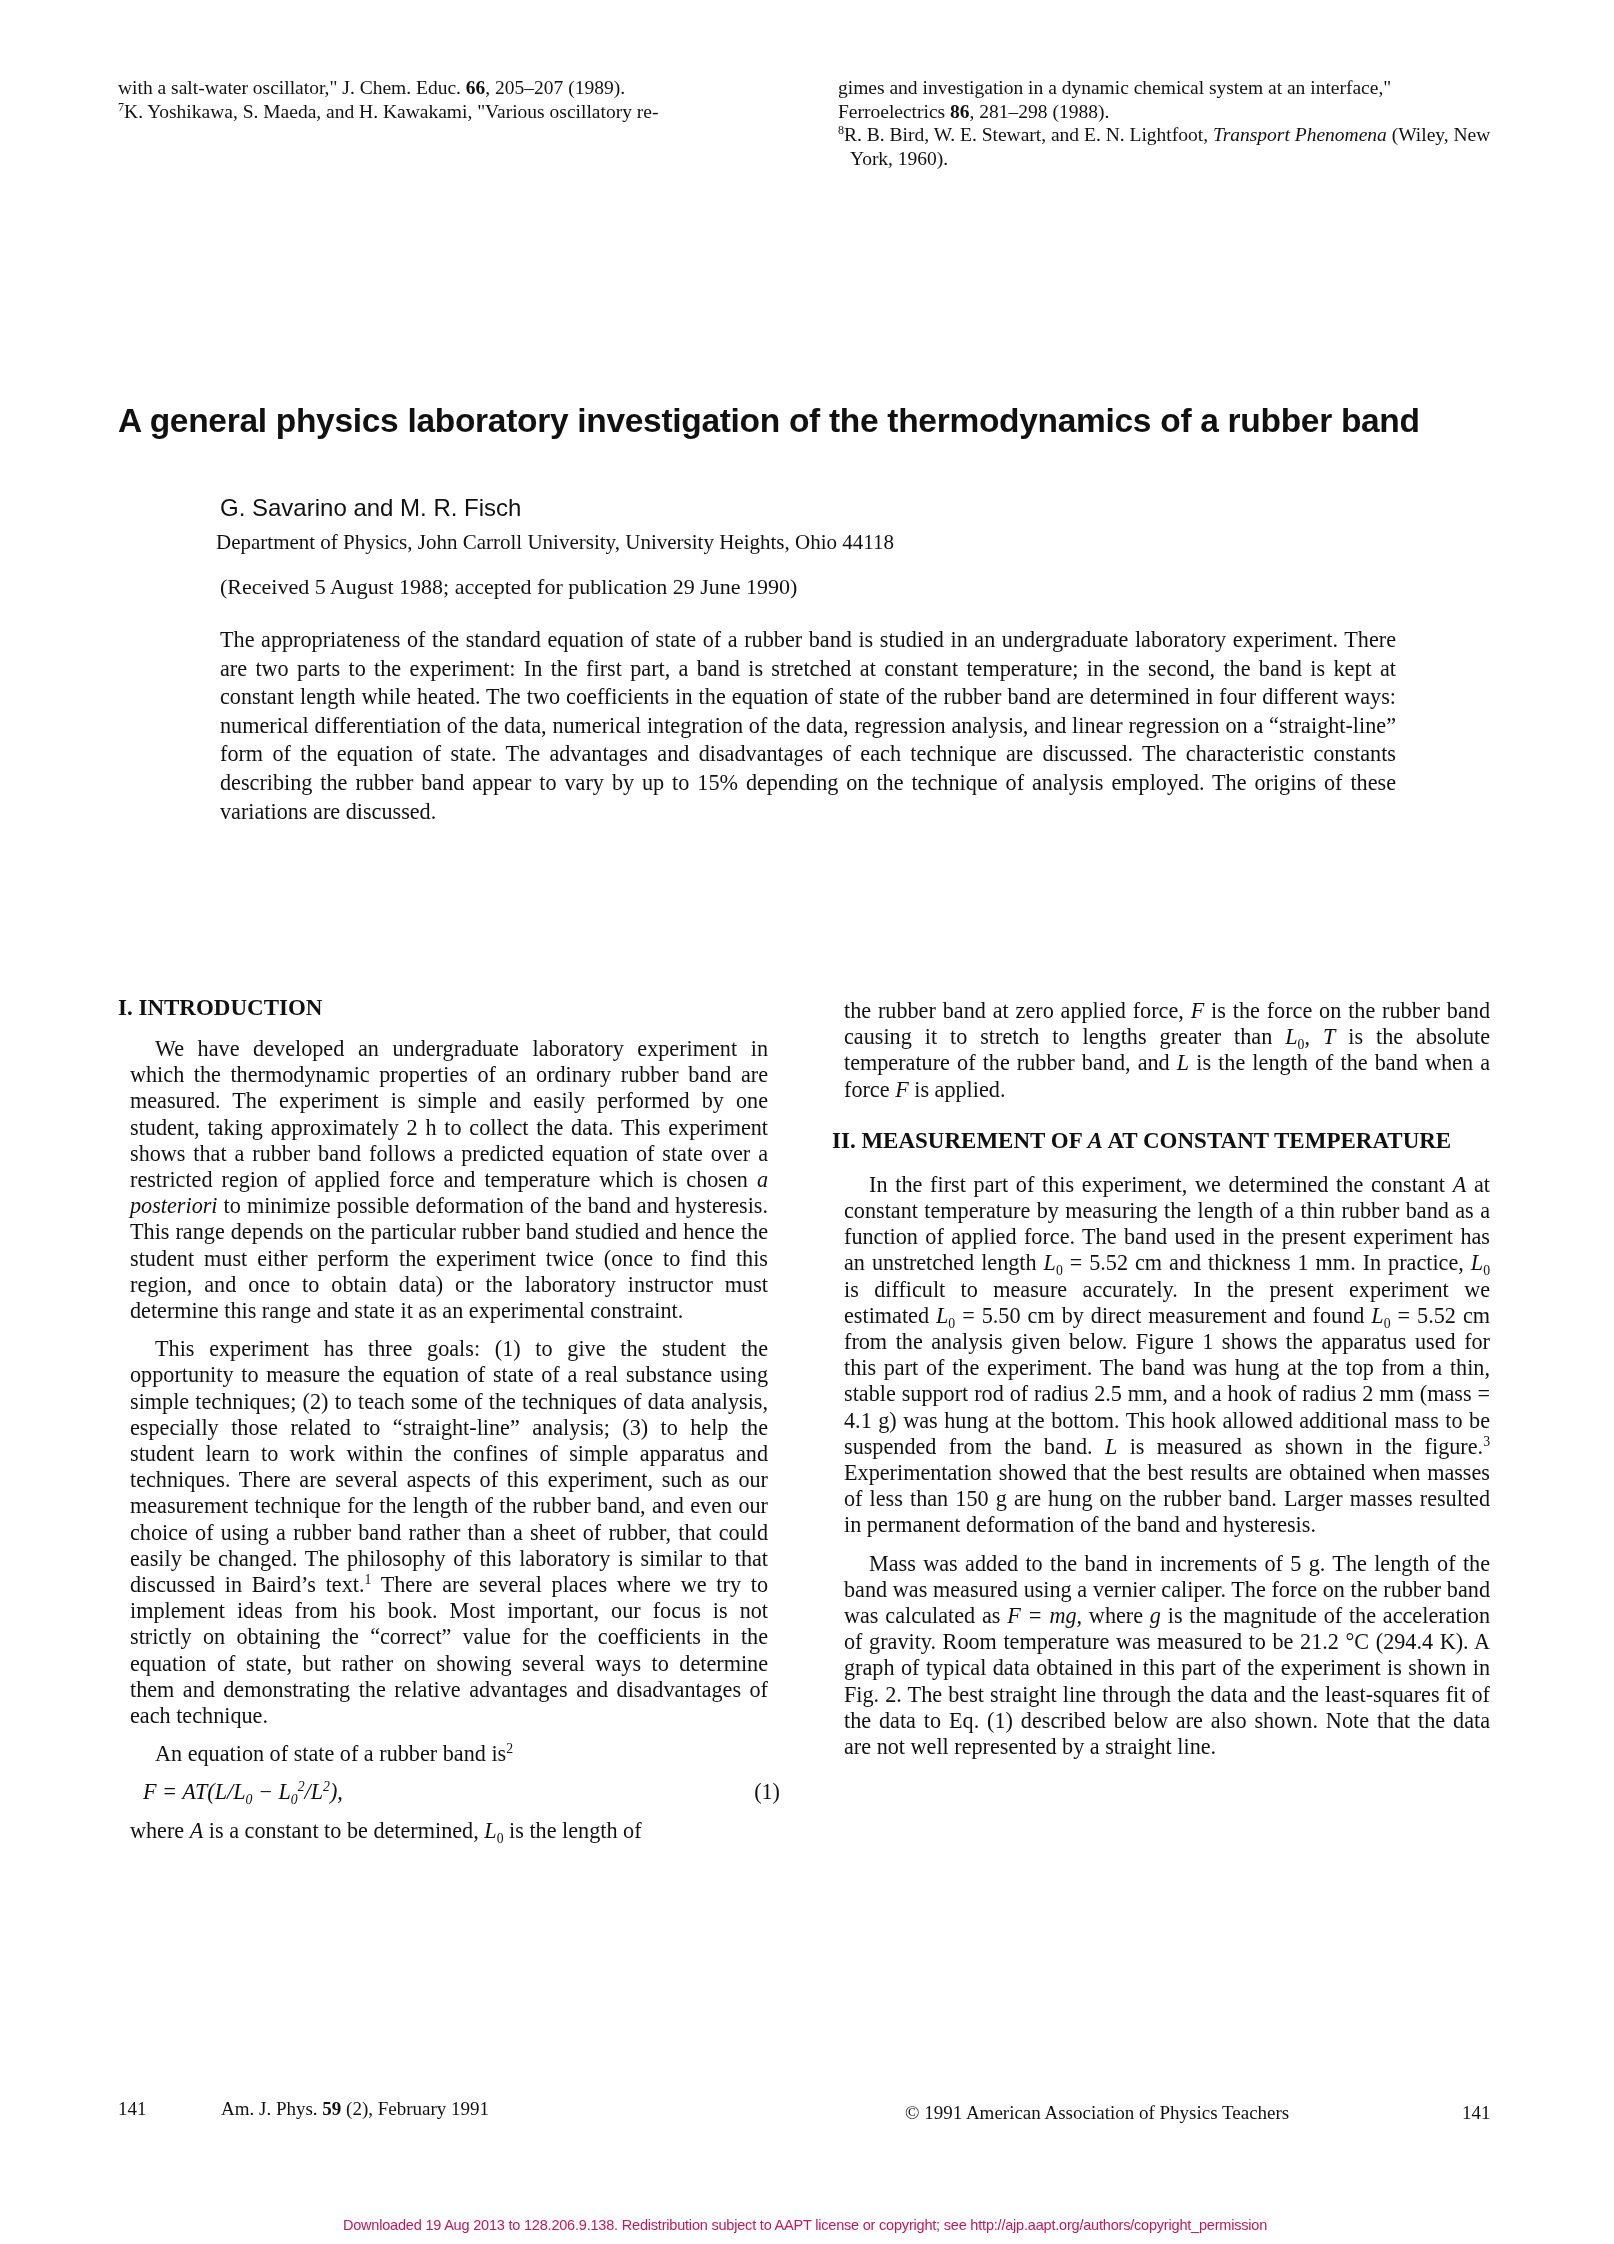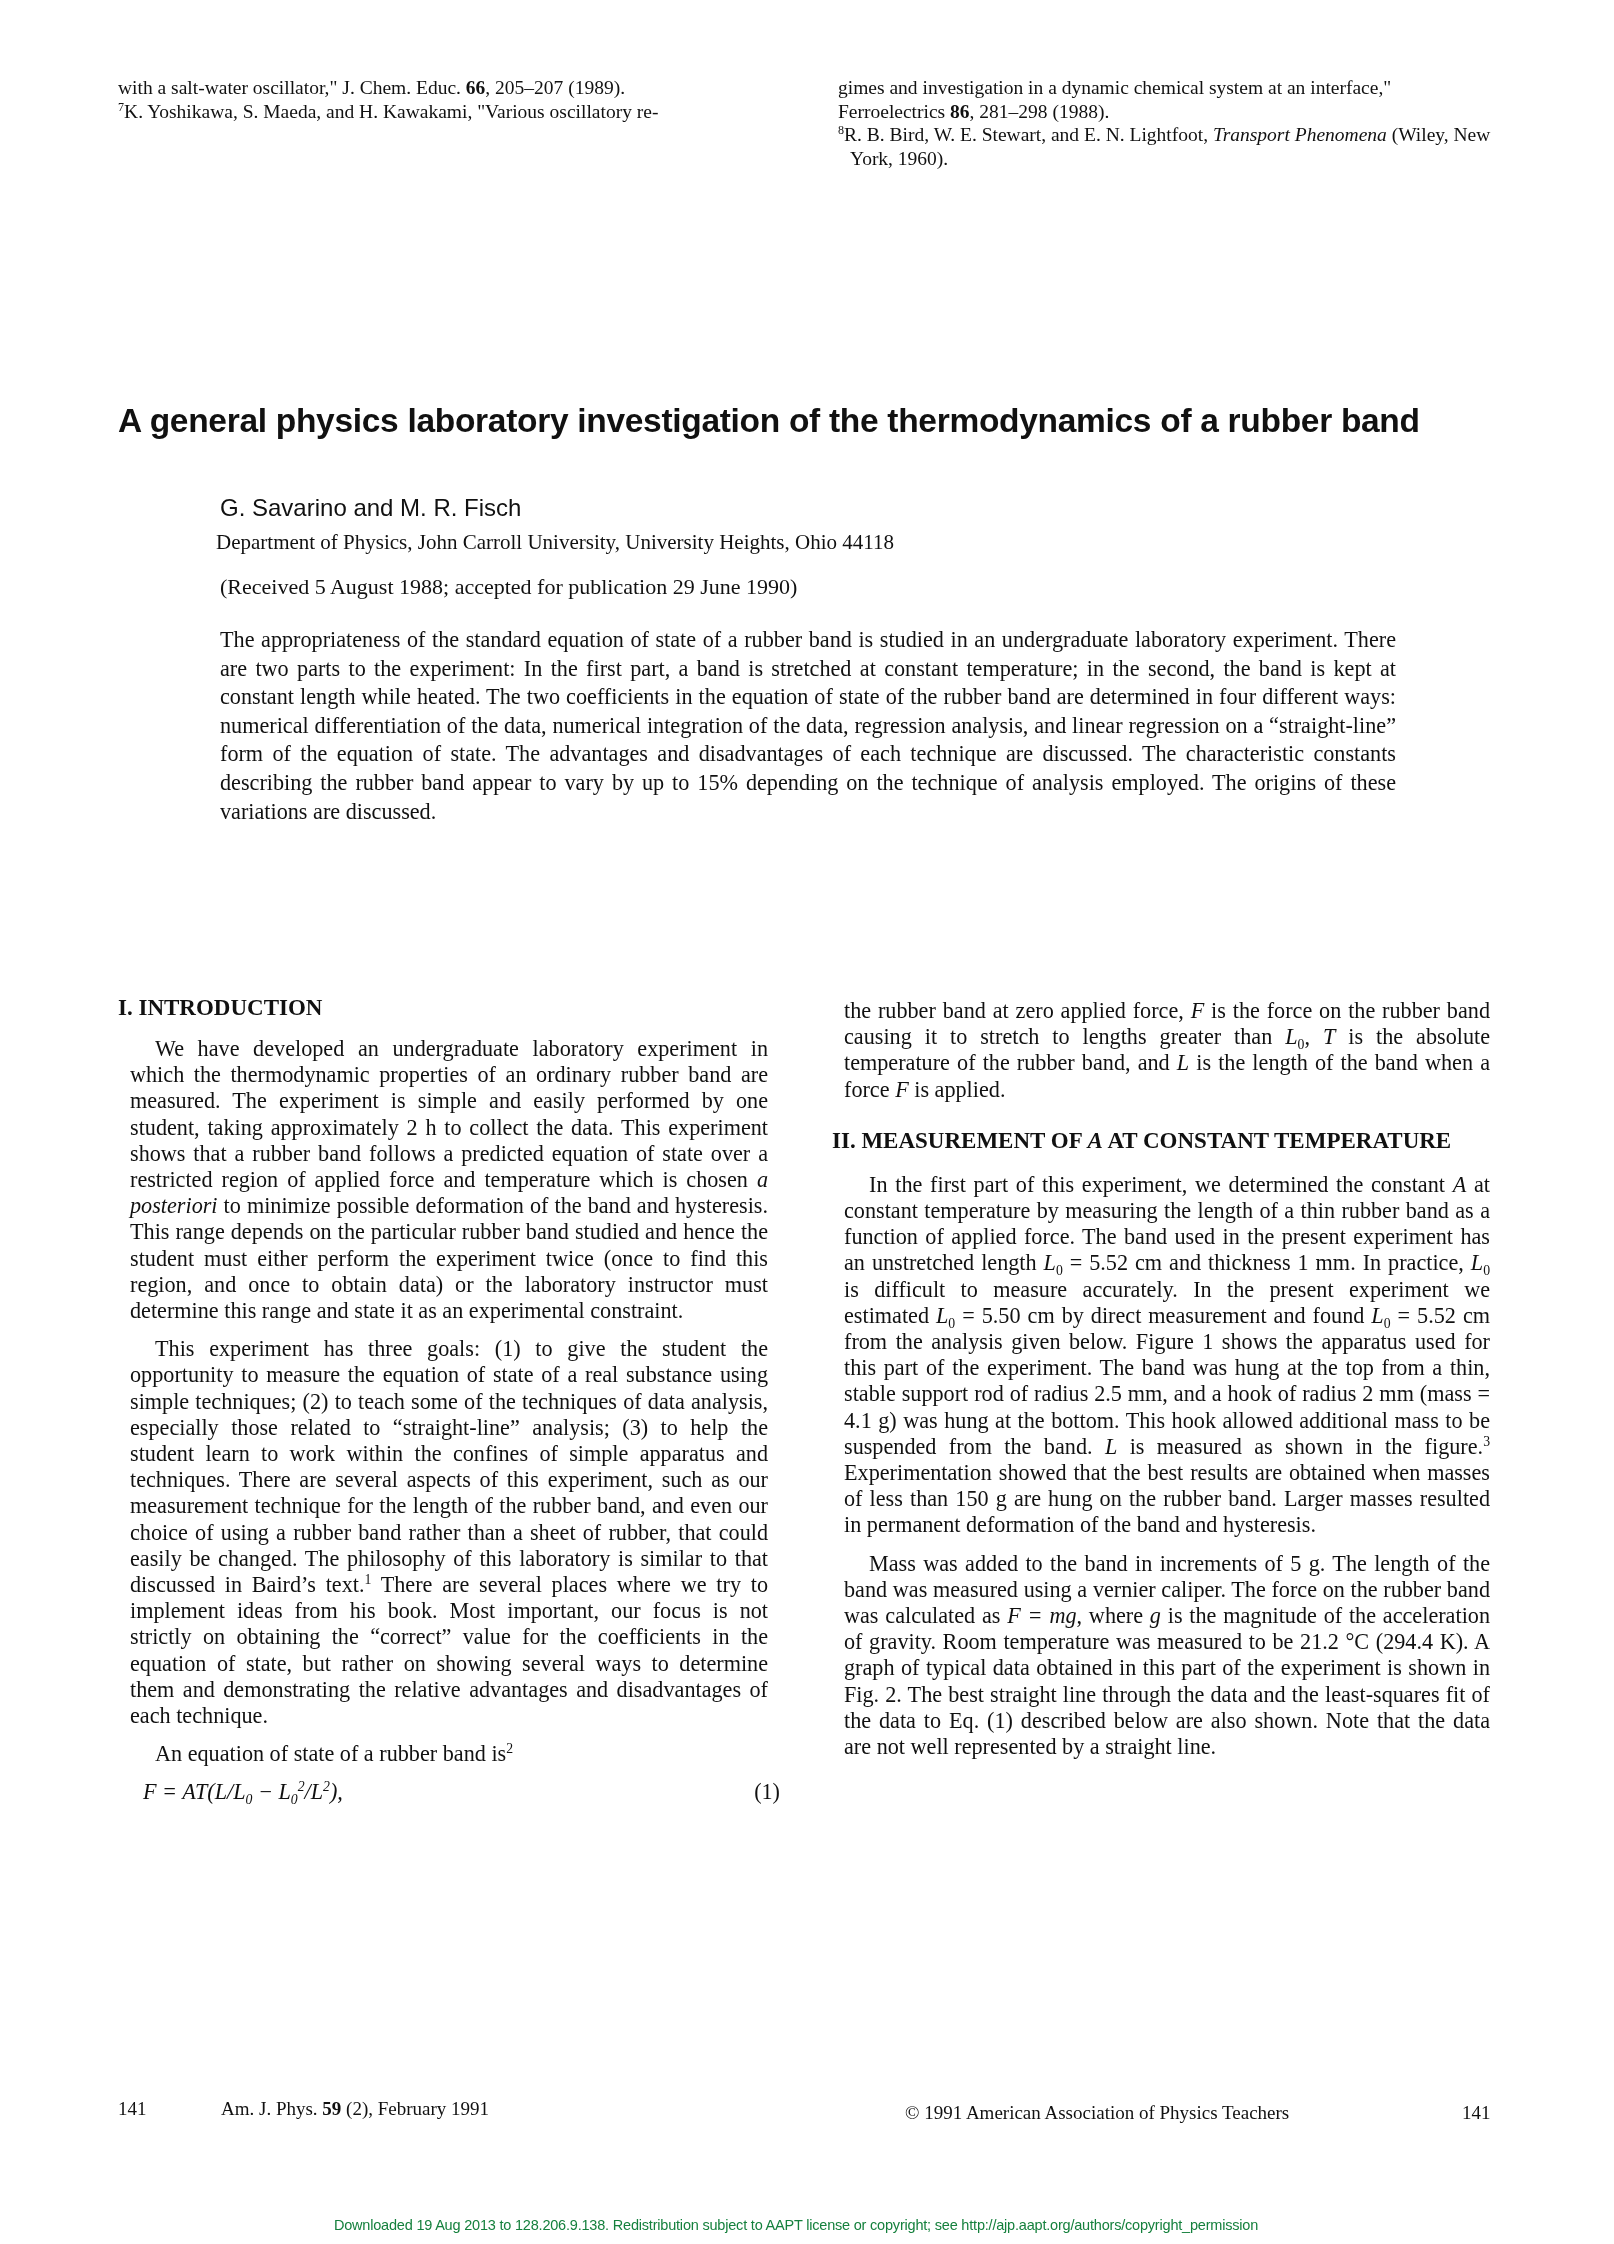--- a/index.html
+++ b/index.html
@@ -15,21 +15,21 @@
   .affil { left:216px; top:530px; font-size:21px; }
   .received { left:220px; top:574px; font-size:22px; }
   .abstract { left:220px; top:626px; width:1176px; font-size:22.2px; line-height:28.6px; text-align:justify; }
   .col { font-size:22.2px; line-height:26.2px; text-align:justify; }
   .col p { margin:12px; text-indent:25px; }
   .col p.noind { text-indent:0; }
   .sec { font-weight:bold; font-size:23px; line-height:28px; margin:0; text-indent:0 !important; }
   .eq { display:flex; justify-content:space-between; margin:10px 0 8px 0; font-style:italic; padding-left:25px; }
   .eq .num { font-style:normal; }
   .footer { font-size:19px; }
-  .dl { left:89px; top:2217px; width:1414px; text-align:center; color:#15803d;
+  .dl { left:98px; top:2217px; width:1414px; text-align:center; color:#be185d;
         font-family:"Liberation Sans","DejaVu Sans",sans-serif; font-size:14.5px; letter-spacing:-0.2px; }
   sup { font-size:62%; line-height:0; }
   sub { font-size:62%; line-height:0; }
   i { font-style:italic; }
   b { font-weight:bold; }
 </style>
 </head>
 <body>
 
 <div class="abs refs" style="left:118px; top:76px; width:670px;">
@@ -49,20 +49,21 @@
 
 <div class="abs col" style="left:118px; top:986px; width:662px;">
     <p class="sec" style="margin: 8px 0px 14px;"><span>I. INTRODUCTION</span></p>
     <p><span>We have developed an undergraduate laboratory experiment in which the thermodynamic properties of an ordinary rubber band are measured. The experiment is simple and easily performed by one student, taking approximately 2 h to collect the data. This experiment shows that a rubber band follows a predicted equation of state over a restricted region of applied force and temperature which is chosen </span><i>a posteriori</i><span> to minimize possible deformation of the band and hysteresis. This range depends on the particular rubber band studied and hence the student must either perform the experiment twice (once to find this region, and once to obtain data) or the laboratory instructor must determine this range and state it as an experimental constraint.</span></p>
     <p><span>This experiment has three goals: (1) to give the student the opportunity to measure the equation of state of a real substance using simple techniques; (2) to teach some of the techniques of data analysis, especially those related to “straight-line” analysis; (3) to help the student learn to work within the confines of simple apparatus and techniques. There are several aspects of this experiment, such as our measurement technique for the length of the rubber band, and even our choice of using a rubber band rather than a sheet of rubber, that could easily be changed. The philosophy of this laboratory is similar to that discussed in Baird’s text.</span><sup>1</sup><span> There are several places where we try to implement ideas from his book. Most important, our focus is not strictly on obtaining the “correct” value for the coefficients in the equation of state, but rather on showing several ways to determine them and demonstrating the relative advantages and disadvantages of each technique.</span></p>
     <p><span>An equation of state of a rubber band is</span><sup>2</sup></p>
     <div class="eq">
       <span><span>F = AT(L/L</span><sub>0</sub><span> − L</span><sub>0</sub><sup>2</sup><span>/L</span><sup>2</sup><span>),</span></span>
       <span class="num">(1)</span>
     </div>
+    <p class="noind"><span>where </span><i>A</i><span> is a constant to be determined, </span><i>L</i><sub>0</sub><span> is the length of</span></p>
   </div>
 <div class="abs col" style="left:832px; top:986px; width:670px;">
     <p class="noind"><span>the rubber band at zero applied force, </span><i>F</i><span> is the force on the rubber band causing it to stretch to lengths greater than </span><i>L</i><sub>0</sub><span>, </span><i>T</i><span> is the absolute temperature of the rubber band, and </span><i>L</i><span> is the length of the band when a force </span><i>F</i><span> is applied.</span></p>
     <p class="sec" style="margin: 24px 0px 17px;"><span>II. MEASUREMENT OF </span><i>A</i><span>  AT CONSTANT TEMPERATURE</span></p>
     <p><span>In the first part of this experiment, we determined the constant </span><i>A</i><span> at constant temperature by measuring the length of a thin rubber band as a function of applied force. The band used in the present experiment has an unstretched length </span><i>L</i><sub>0</sub><span> = 5.52 cm and thickness 1 mm. In practice, </span><i>L</i><sub>0</sub><span> is difficult to measure accurately. In the present experiment we estimated </span><i>L</i><sub>0</sub><span> = 5.50 cm by direct measurement and found </span><i>L</i><sub>0</sub><span> = 5.52 cm from the analysis given below. Figure 1 shows the apparatus used for this part of the experiment. The band was hung at the top from a thin, stable support rod of radius 2.5 mm, and a hook of radius 2 mm (mass = 4.1 g) was hung at the bottom. This hook allowed additional mass to be suspended from the band. </span><i>L</i><span> is measured as shown in the figure.</span><sup>3</sup><span> Experimentation showed that the best results are obtained when masses of less than 150 g are hung on the rubber band. Larger masses resulted in permanent deformation of the band and hysteresis.</span></p>
     <p><span>Mass was added to the band in increments of 5 g. The length of the band was measured using a vernier caliper. The force on the rubber band was calculated as </span><i>F = mg</i><span>, where </span><i>g</i><span> is the magnitude of the acceleration of gravity. Room temperature was measured to be 21.2 °C (294.4 K). A graph of typical data obtained in this part of the experiment is shown in Fig. 2. The best straight line through the data and the least-squares fit of the data to Eq. (1) described below are also shown. Note that the data are not well represented by a straight line.</span></p>
   </div>
 
 <div class="abs footer" style="left:118px; top:2098px;">141</div>
 <div class="abs footer" style="left:221px; top:2098px;"><span>Am. J. Phys. </span><b>59</b><span> (2), February 1991</span></div>

